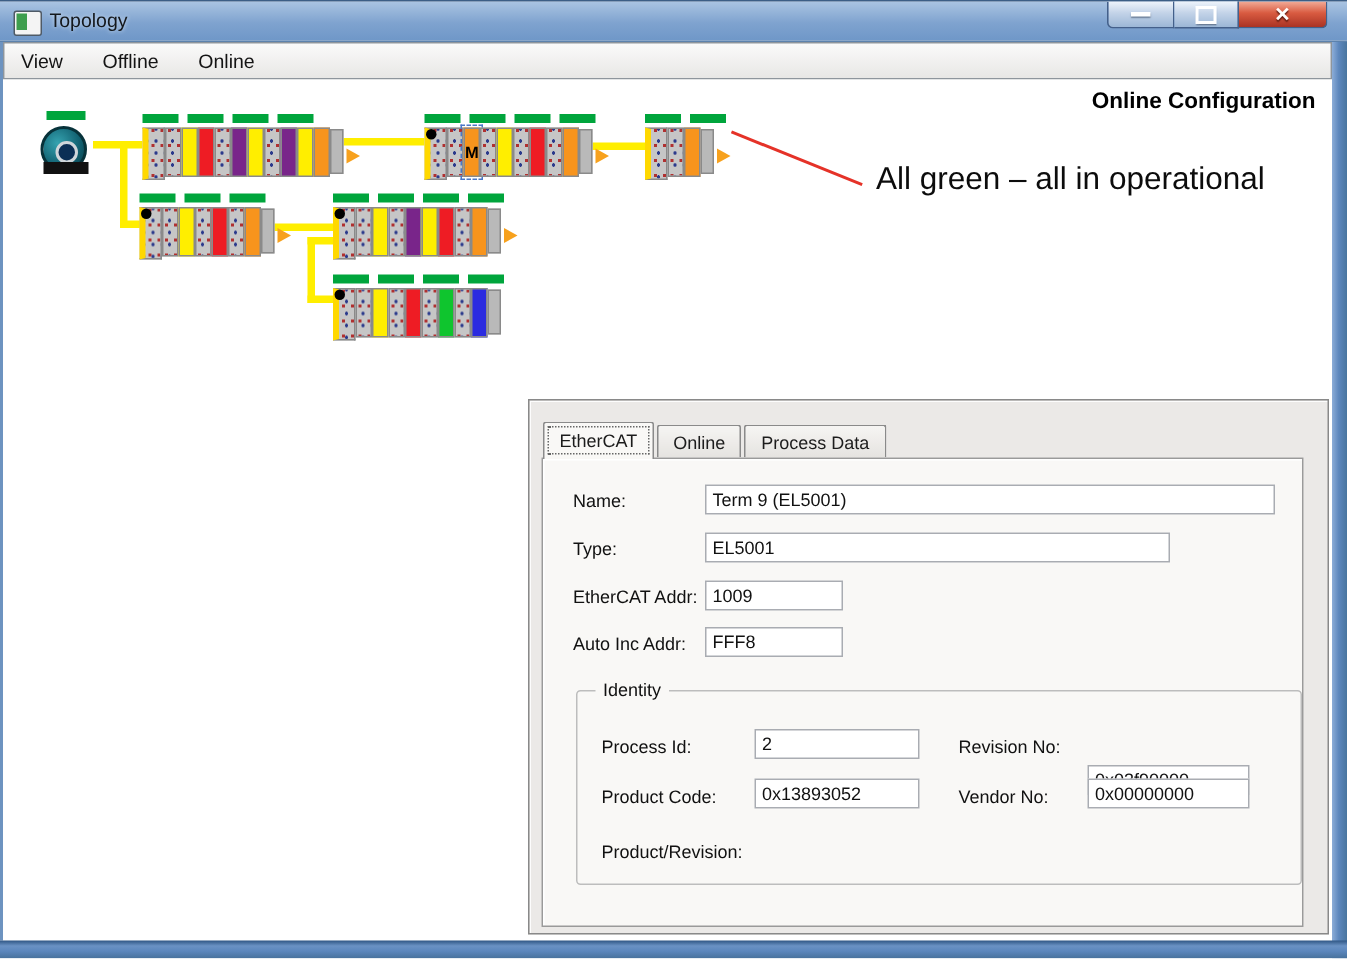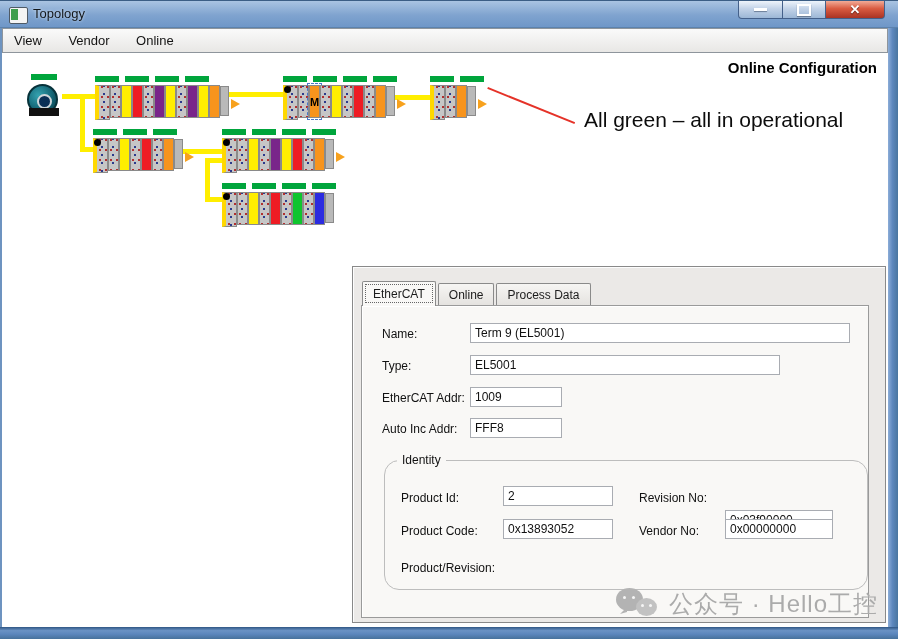--- a/index.html
+++ b/index.html
@@ -77,21 +77,21 @@
   .tab{height:21px;padding:0 10px;font-size:12px;color:#1c1c1c;display:flex;align-items:center;
     background:linear-gradient(#f6f5f3,#e5e3e0);border:1px solid #8a8a8a;border-bottom:none;
     border-radius:2px 2px 0 0;margin-right:2px;cursor:default;}
   .tab.active{height:24px;background:#f9f8f6;position:relative;z-index:2;margin-bottom:-1px;
     outline:1px dotted #666;outline-offset:-4px;}
   .tabpage{position:absolute;left:8px;top:38px;width:508px;height:313px;background:#f9f8f6;
     border:1px solid #9a9a9a;box-shadow:inset 1px 1px 0 #fff;box-sizing:border-box;}
   .lbl{position:absolute;font-size:12px;color:#111;white-space:nowrap;}
   .inp{position:absolute;height:20px;border:1px solid #a9acb2;background:#fff;
     font-family:"Liberation Sans",sans-serif;font-size:12px;color:#111;padding:0 4px;box-sizing:border-box;}
-  .identity{position:absolute;left:22px;top:154px;width:482px;height:128px;border:1px solid #bdbdbd;border-radius:15px;}
+  .identity{position:absolute;left:22px;top:154px;width:482px;height:128px;border:1px solid #bdbdbd;border-radius:3px;}
   .identity-legend{position:absolute;left:12px;top:-8px;background:#f9f8f6;padding:0 5px;font-size:12px;color:#111;}
 
   
   .watermark{position:absolute;left:616px;top:587px;display:flex;align-items:center;color:#ababab;}
   .wm-text{font-size:24px;letter-spacing:1px;}
   .wechat-icon{width:44px;height:34px;position:relative;margin-right:9px;}
   .bubble-big{position:absolute;left:0;top:1px;width:27px;height:23px;background:#b3b3b3;border-radius:50%;}
   .bubble-big::after{content:"";position:absolute;left:7px;top:8px;width:3px;height:3px;border-radius:50%;background:#f5f5f5;box-shadow:9px 0 0 #f5f5f5;}
   .bubble-big::before{content:"";position:absolute;left:4px;bottom:-3px;width:7px;height:7px;background:#b3b3b3;clip-path:polygon(0 100%,100% 0,100% 70%);}
   .bubble-small{position:absolute;left:20px;top:11px;width:21px;height:18px;background:#c2c2c2;border-radius:50%;}
@@ -113,21 +113,21 @@
         <span class="glyph-max"></span>
       </div>
       <div class="win-btn btn-close">
         <span class="glyph-close">✕</span>
       </div>
     </div>
   </div>
 
   <div class="menubar">
     <span class="menu-item">View</span>
-    <span class="menu-item">Vendor</span>
+    <span class="menu-item">Offline</span>
     <span class="menu-item">Online</span>
   </div>
 
   <div class="canvas"></div>
 
   <div class="online-config">Online Configuration</div>
   <div class="annot-line" style="background: rgb(229, 50, 40);"></div>
   <div class="annot-text">All green – all in operational</div>
 
   <div class="topo-layer">
@@ -289,41 +289,34 @@
 
       <span class="lbl" style="left:20px;top:85px;">EtherCAT Addr:</span>
       <input class="inp" style="left: 108px; top: 81px; width: 92px;" value="1009">
 
       <span class="lbl" style="left:20px;top:116px;">Auto Inc Addr:</span>
       <input class="inp" style="left: 108px; top: 112px; width: 92px;" value="FFF8">
 
       <div class="identity">
         <span class="identity-legend">Identity</span>
 
-        <span class="lbl" style="left:16px;top:30px;">Product Id:</span>
+        <span class="lbl" style="left:16px;top:30px;">Process Id:</span>
         <input class="inp" style="left: 118px; top: 25px; width: 110px;" value="2">
 
         <span class="lbl" style="left:254px;top:30px;">Revision No:</span>
         <input class="inp" style="left: 340px; top: 25px; width: 108px; margin-top: 24px;" value="0x03f90000">
 
         <span class="lbl" style="left:16px;top:63px;">Product Code:</span>
         <input class="inp" style="left: 118px; top: 58px; width: 110px;" value="0x13893052">
 
         <span class="lbl" style="left:254px;top:63px;">Vendor No:</span>
         <input class="inp" style="left: 340px; top: 58px; width: 108px;" value="0x00000000">
 
         <span class="lbl" style="left:16px;top:100px;">Product/Revision:</span>
       </div>
     </div>
   </div>
 
-  <div class="watermark">
-    <div class="wechat-icon">
-      <div class="bubble-big"></div>
-      <div class="bubble-small"></div>
-    </div>
-    <span class="wm-text">公众号 · Hello工控</span>
-  </div>
 
   <div class="edge-left"></div>
   <div class="edge-right"></div>
   <div class="edge-bottom"></div>
 </div>
 
 </body></html>

